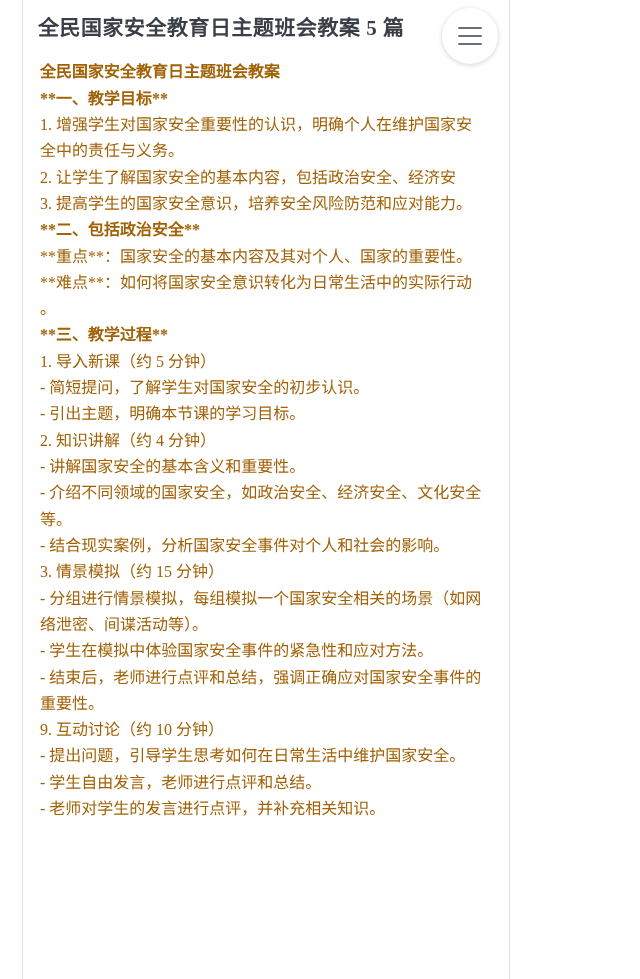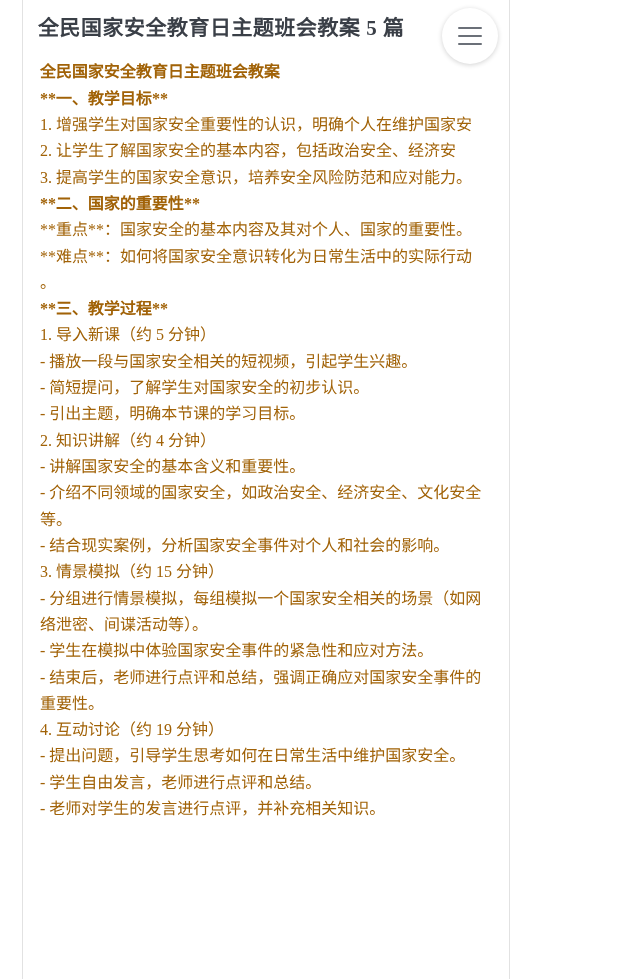--- a/index.html
+++ b/index.html
@@ -113,41 +113,41 @@
         <span class="bar"></span>
         <span class="bar"></span>
       </span>
     </div>
   </div>
 
   <div class="content" id="doc-body">
       <p class="line bold">全民国家安全教育日主题班会教案</p>
       <p class="line bold">**一、教学目标**</p>
       <p class="line">1. 增强学生对国家安全重要性的认识，明确个人在维护国家安</p>
+      <p class="line">全中的责任与义务。</p>
       <p class="line">2. 让学生了解国家安全的基本内容，包括政治安全、经济安</p>
       <p class="line">3. 提高学生的国家安全意识，培养安全风险防范和应对能力。</p>
-      <p class="line bold">**二、国家的重要性**</p>
+      <p class="line bold">**二、包括政治安全**</p>
       <p class="line">**重点**：国家安全的基本内容及其对个人、国家的重要性。</p>
       <p class="line">**难点**：如何将国家安全意识转化为日常生活中的实际行动</p>
       <p class="line">。</p>
       <p class="line bold">**三、教学过程**</p>
       <p class="line">1. 导入新课（约 5 分钟）</p>
-      <p class="line">- 播放一段与国家安全相关的短视频，引起学生兴趣。</p>
       <p class="line">- 简短提问，了解学生对国家安全的初步认识。</p>
       <p class="line">- 引出主题，明确本节课的学习目标。</p>
       <p class="line">2. 知识讲解（约 4 分钟）</p>
       <p class="line">- 讲解国家安全的基本含义和重要性。</p>
       <p class="line">- 介绍不同领域的国家安全，如政治安全、经济安全、文化安全</p>
       <p class="line">等。</p>
       <p class="line">- 结合现实案例，分析国家安全事件对个人和社会的影响。</p>
       <p class="line">3. 情景模拟（约 15 分钟）</p>
       <p class="line">- 分组进行情景模拟，每组模拟一个国家安全相关的场景（如网</p>
       <p class="line">络泄密、间谍活动等）。</p>
       <p class="line">- 学生在模拟中体验国家安全事件的紧急性和应对方法。</p>
       <p class="line">- 结束后，老师进行点评和总结，强调正确应对国家安全事件的</p>
       <p class="line">重要性。</p>
-      <p class="line">4. 互动讨论（约 19 分钟）</p>
+      <p class="line">9. 互动讨论（约 10 分钟）</p>
       <p class="line">- 提出问题，引导学生思考如何在日常生活中维护国家安全。</p>
       <p class="line">- 学生自由发言，老师进行点评和总结。</p>
       <p class="line">- 老师对学生的发言进行点评，并补充相关知识。</p>
     </div>
 
 </div>
 
 </body></html>

